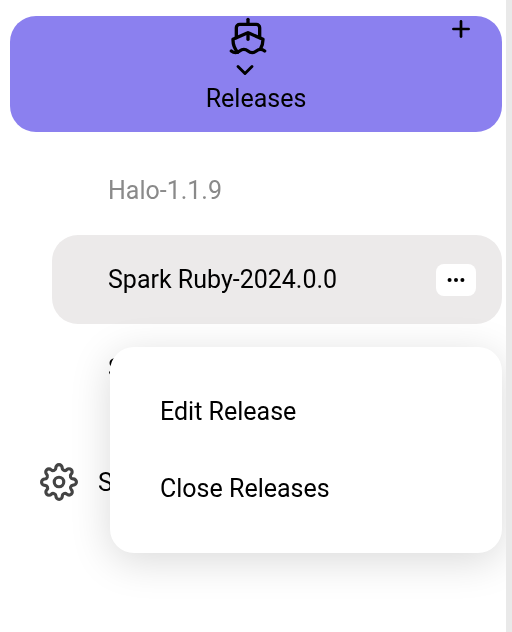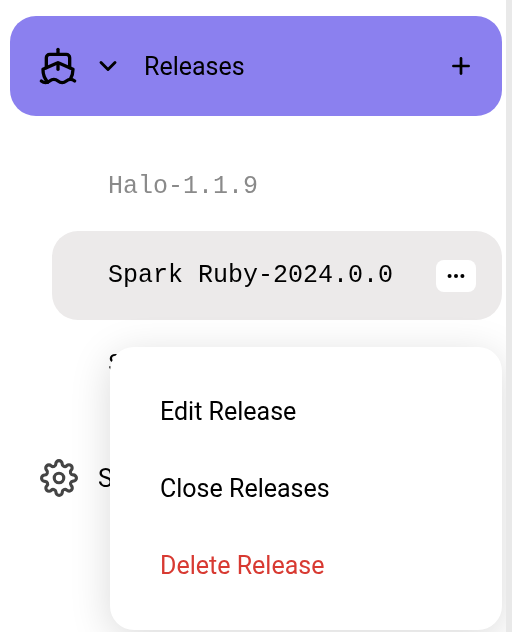--- a/index.html
+++ b/index.html
@@ -15,25 +15,26 @@
       position: relative;
       overflow: hidden;
     }
     .container {
       padding: 16px 10px;
       position: relative;
     }
     .header {
       background: #8B80EF;
       border-radius: 26px;
-      height: 100px;
-      display: flex;
-      align-items: center;
-      padding: 0 28px;
-      position: relative;
+      height: 116px;
+      display: flex;
+      align-items: center;
+      padding: 0 44px;
+      position: relative;
+      flex-direction: column;
     }
     .header-icon {
       display: flex;
       align-items: center;
       margin-right: 16px;
     }
     .chevron {
       display: flex;
       align-items: center;
       margin-right: 22px;
@@ -44,22 +45,21 @@
       color: #000000;
     }
     .plus-btn {
       position: absolute;
       right: 28px;
       display: flex;
       align-items: center;
       justify-content: center;
     }
     .list {
-      padding-top: 26px;
-      font-family: Liberation Mono, monospace;
+      padding-top: 14px;
     }
     .list-item {
       padding: 30px 0 30px 98px;
       font-size: 25px;
       color: #000000;
       position: relative;
     }
     .list-item.muted {
       color: #8a8a8a;
     }
@@ -189,18 +189,15 @@
 
 </div>
 
 <div class="menu">
   <div class="menu-item">
     <span>Edit Release</span>
   </div>
   <div class="menu-item">
     <span>Close Releases</span>
   </div>
-  <div class="menu-item danger">
-    <span>Delete Release</span>
-  </div>
 </div>
 
 <div class="right-edge"></div>
 
 </body></html>

